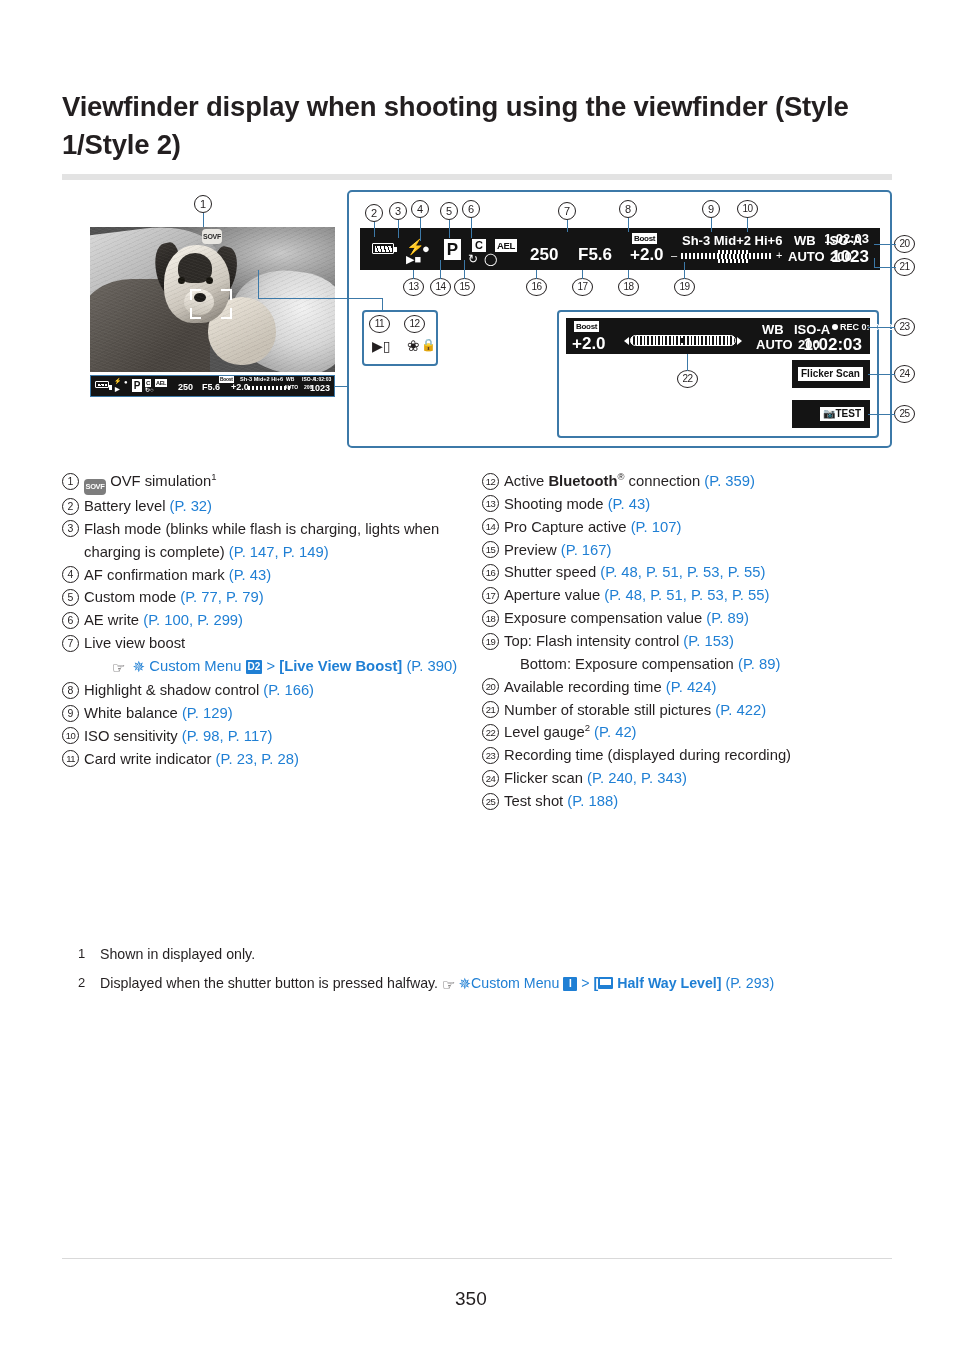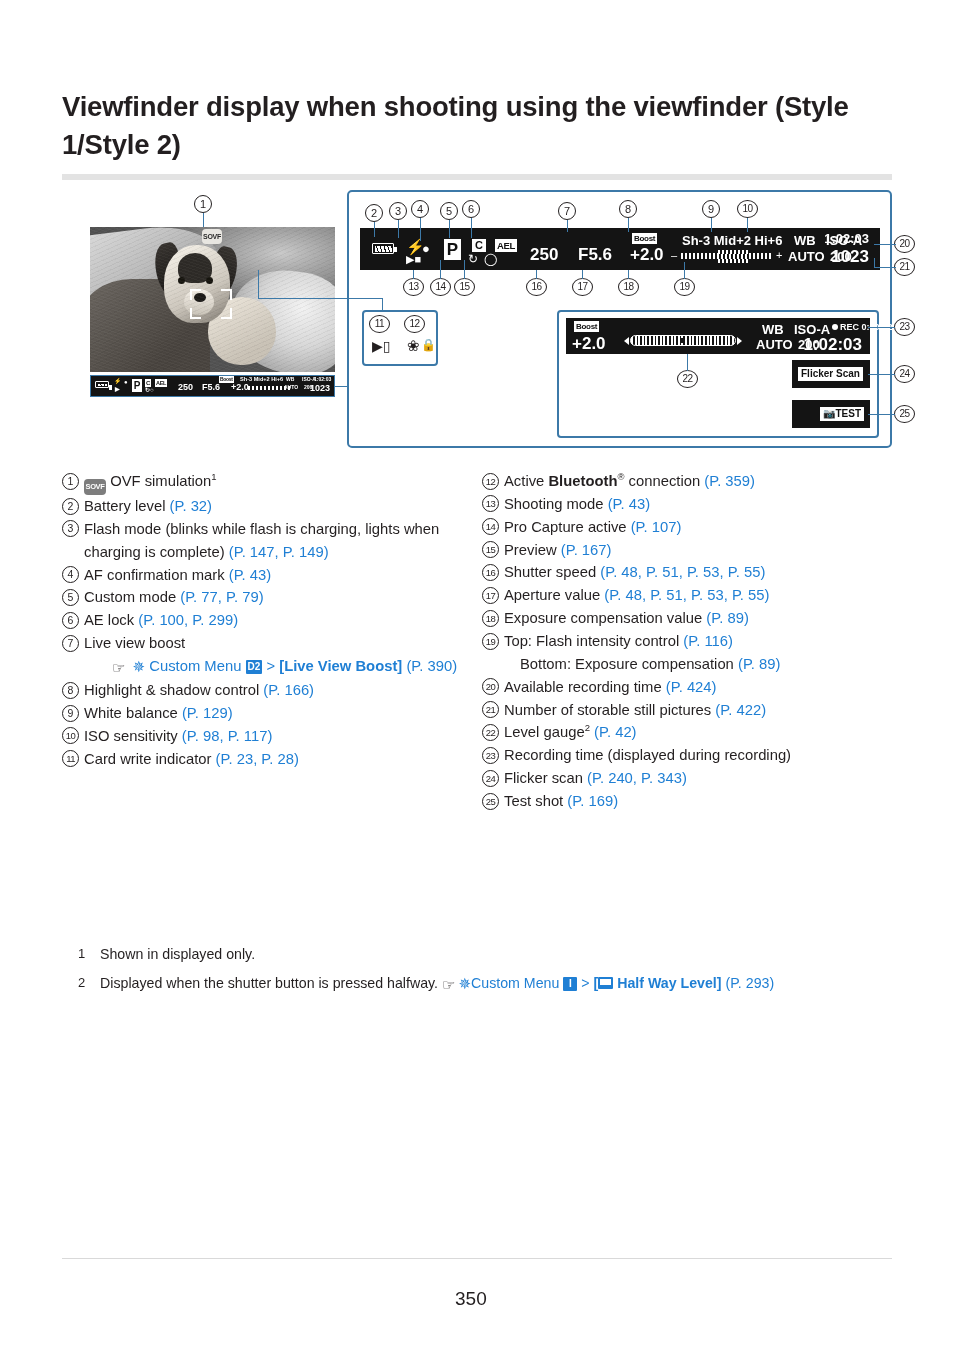--- a/index.html
+++ b/index.html
@@ -516,21 +516,21 @@
       <span>AF confirmation mark </span><span class="blue">(P. 43)</span>
     </div>
 
     <div class="li">
       <span class="n">5</span>
       <span>Custom mode </span><span class="blue">(P. 77, P. 79)</span>
     </div>
 
     <div class="li">
       <span class="n">6</span>
-      <span>AE lock </span><span class="blue">(P. 100, P. 299)</span>
+      <span>AE write </span><span class="blue">(P. 100, P. 299)</span>
     </div>
 
     <div class="li">
       <span class="n">7</span>
       <span>Live view boost</span>
       <div class="menu-line">
         <span class="hand">☞</span>
         <span class="gear">✵</span>
         <span class="blue">Custom Menu</span>
         <span class="mbadge">D2</span>
@@ -593,21 +593,21 @@
       <span>Aperture value </span><span class="blue">(P. 48, P. 51, P. 53, P. 55)</span>
     </div>
 
     <div class="li">
       <span class="n w2">18</span>
       <span>Exposure compensation value </span><span class="blue">(P. 89)</span>
     </div>
 
     <div class="li">
       <span class="n w2">19</span>
-      <span>Top: Flash intensity control </span><span class="blue">(P. 116)</span>
+      <span>Top: Flash intensity control </span><span class="blue">(P. 153)</span>
       <div style="padding-left:16px;">
         <span>Bottom: Exposure compensation </span><span class="blue">(P. 89)</span>
       </div>
     </div>
 
     <div class="li">
       <span class="n w2">20</span>
       <span>Available recording time </span><span class="blue">(P. 424)</span>
     </div>
 
@@ -626,21 +626,21 @@
       <span>Recording time (displayed during recording) </span>
     </div>
 
     <div class="li">
       <span class="n w2">24</span>
       <span>Flicker scan </span><span class="blue">(P. 240, P. 343)</span>
     </div>
 
     <div class="li">
       <span class="n w2">25</span>
-      <span>Test shot </span><span class="blue">(P. 169)</span>
+      <span>Test shot </span><span class="blue">(P. 188)</span>
     </div>
   </div>
 
   <div class="footnotes">
     <div class="fn" style="margin-bottom:7px;">
       <span class="fnum">1</span>
       <span>Shown in displayed only.</span>
     </div>
     <div class="fn">
       <span class="fnum">2</span>

